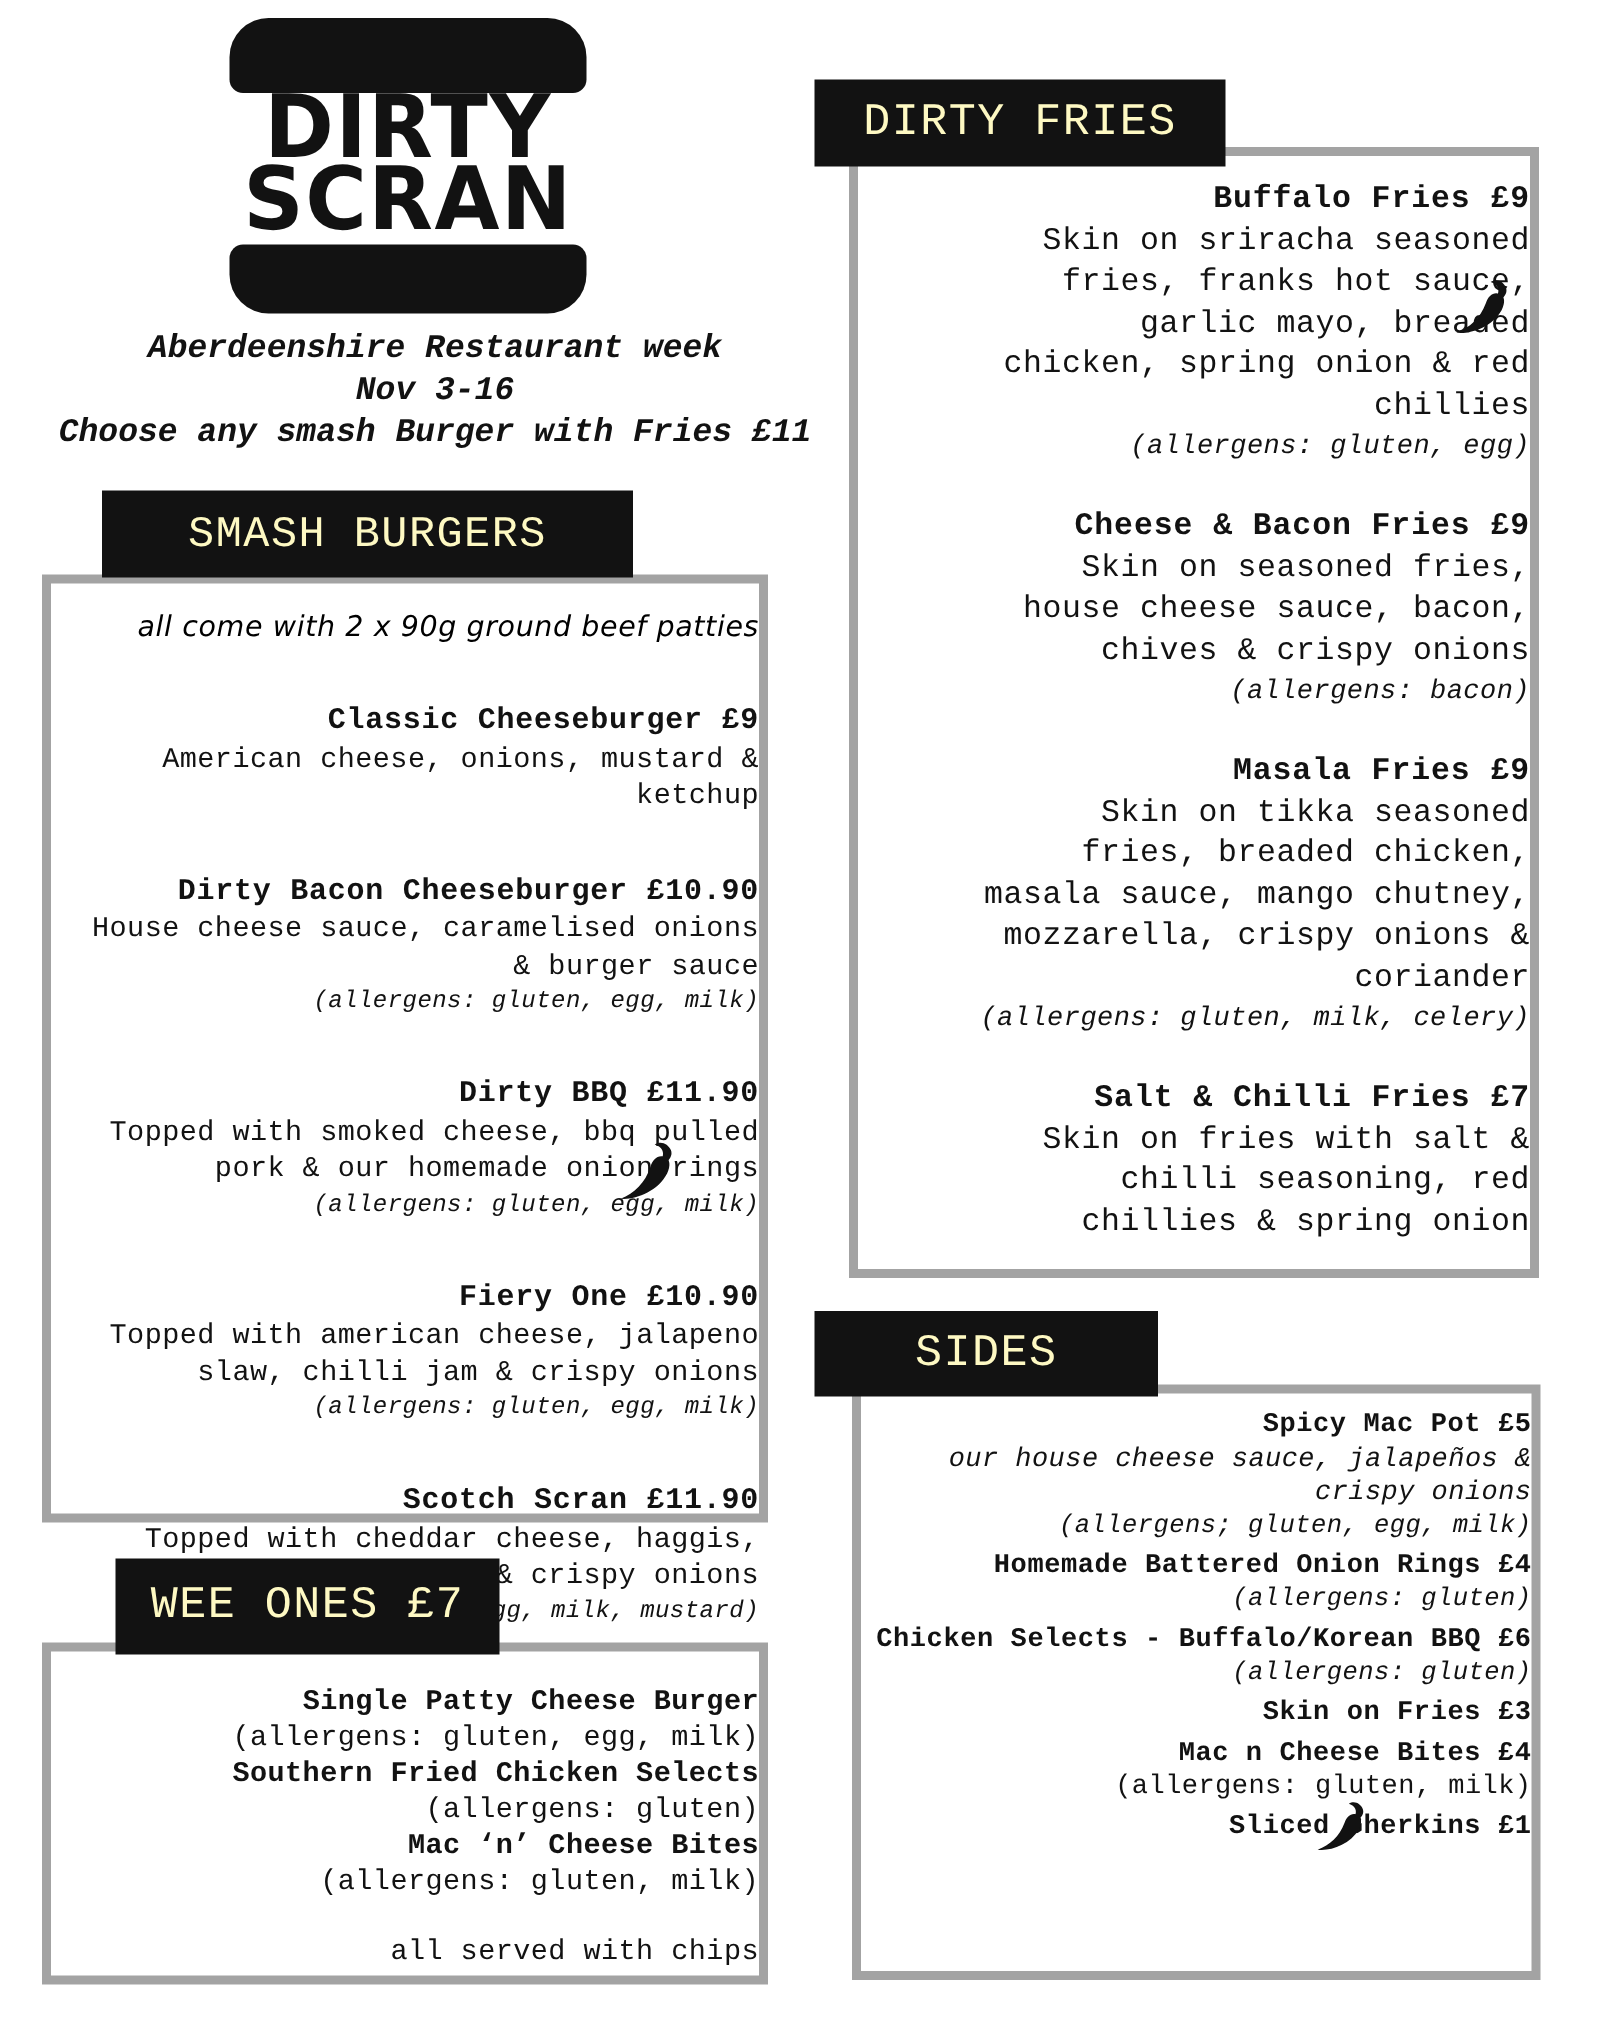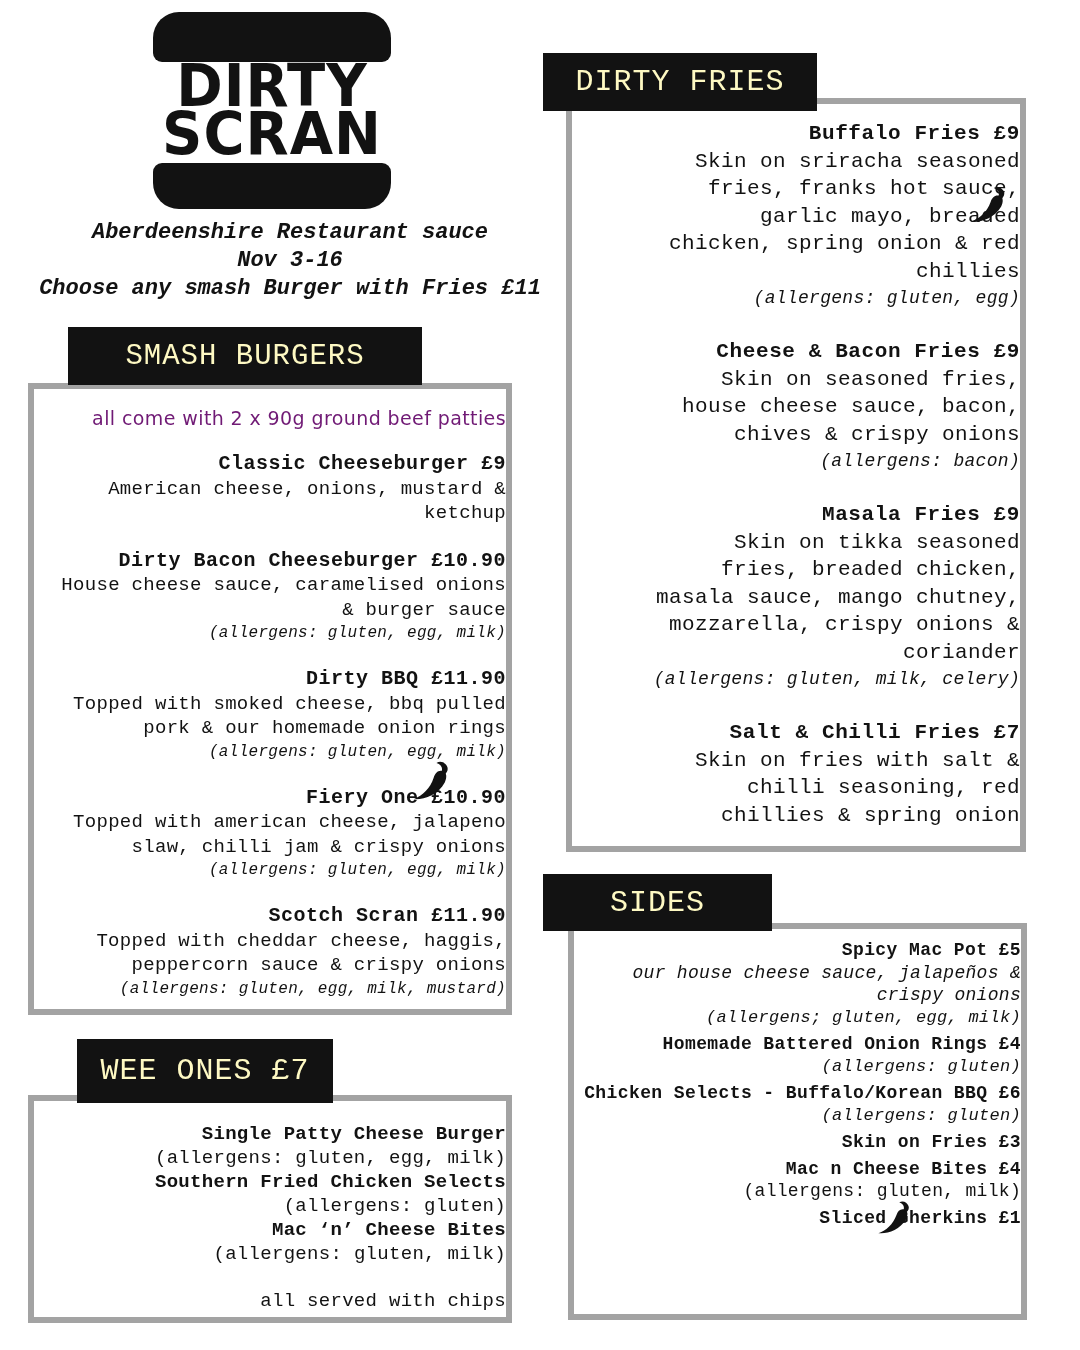--- a/index.html
+++ b/index.html
@@ -31,23 +31,23 @@
   .hdr-wee{left:77px;top:1039px;width:256px;height:64px;font-size:30px;}
   .box-wee{left:28px;top:1095px;width:484px;height:228px;padding-top:21px;}
 
   .hdr-fries{left:543px;top:53px;width:274px;height:58px;font-size:30px;}
   .box-fries{left:566px;top:98px;width:460px;height:754px;padding-top:16px;}
 
   .hdr-sides{left:543px;top:874px;width:229px;height:57px;font-size:30px;}
   .box-sides{left:568px;top:923px;width:459px;height:397px;padding-top:10px;}
 
   
-  .note{font-family:"DejaVu Sans",sans-serif;font-size:19px;
-        letter-spacing:.4px;color:#701a75;}
-  .sb-item{margin-top:23px;padding-left:12px;}
+  .note{font-family:"DejaVu Sans",sans-serif;font-style:italic;font-size:19px;
+        letter-spacing:.4px;color:#000000;}
+  .sb-item{margin-top:40px;padding-left:12px;}
   .sb-item:first-of-type{margin-top:7px;}
   .sb-title{font-weight:bold;font-size:20px;line-height:24.5px;letter-spacing:.5px;}
   .sb-desc{font-size:19px;line-height:24.5px;white-space:pre-line;letter-spacing:.3px;}
   .sb-all{font-style:italic;font-size:16px;line-height:22px;letter-spacing:.3px;}
 
   
   .wee-title{font-weight:bold;font-size:19px;line-height:24px;letter-spacing:.3px;}
   .wee-all{font-size:19px;line-height:24px;letter-spacing:.3px;}
   .wee-footer{margin-top:24px;font-size:19px;letter-spacing:.3px;}
 
@@ -80,21 +80,21 @@
 <div class="menu">
 
   <div class="logo">
     <div class="bun bun-top"></div>
     <div class="logo-word">DIRTY</div>
     <div class="logo-word">SCRAN</div>
     <div class="bun bun-bottom"></div>
   </div>
 
   <div class="tagline">
-    <div>Aberdeenshire Restaurant sauce</div>
+    <div>Aberdeenshire Restaurant week</div>
     <div>Nov 3-16</div>
     <div>Choose any smash Burger with Fries £11</div>
   </div>
 
   <div class="hdr hdr-smash">SMASH BURGERS</div>
   <div class="box box-smash">
     <div class="note">all come with 2 x 90g ground beef patties</div>
 
     <div class="sb-item">
       <div class="sb-title">Classic Cheeseburger £9</div>

